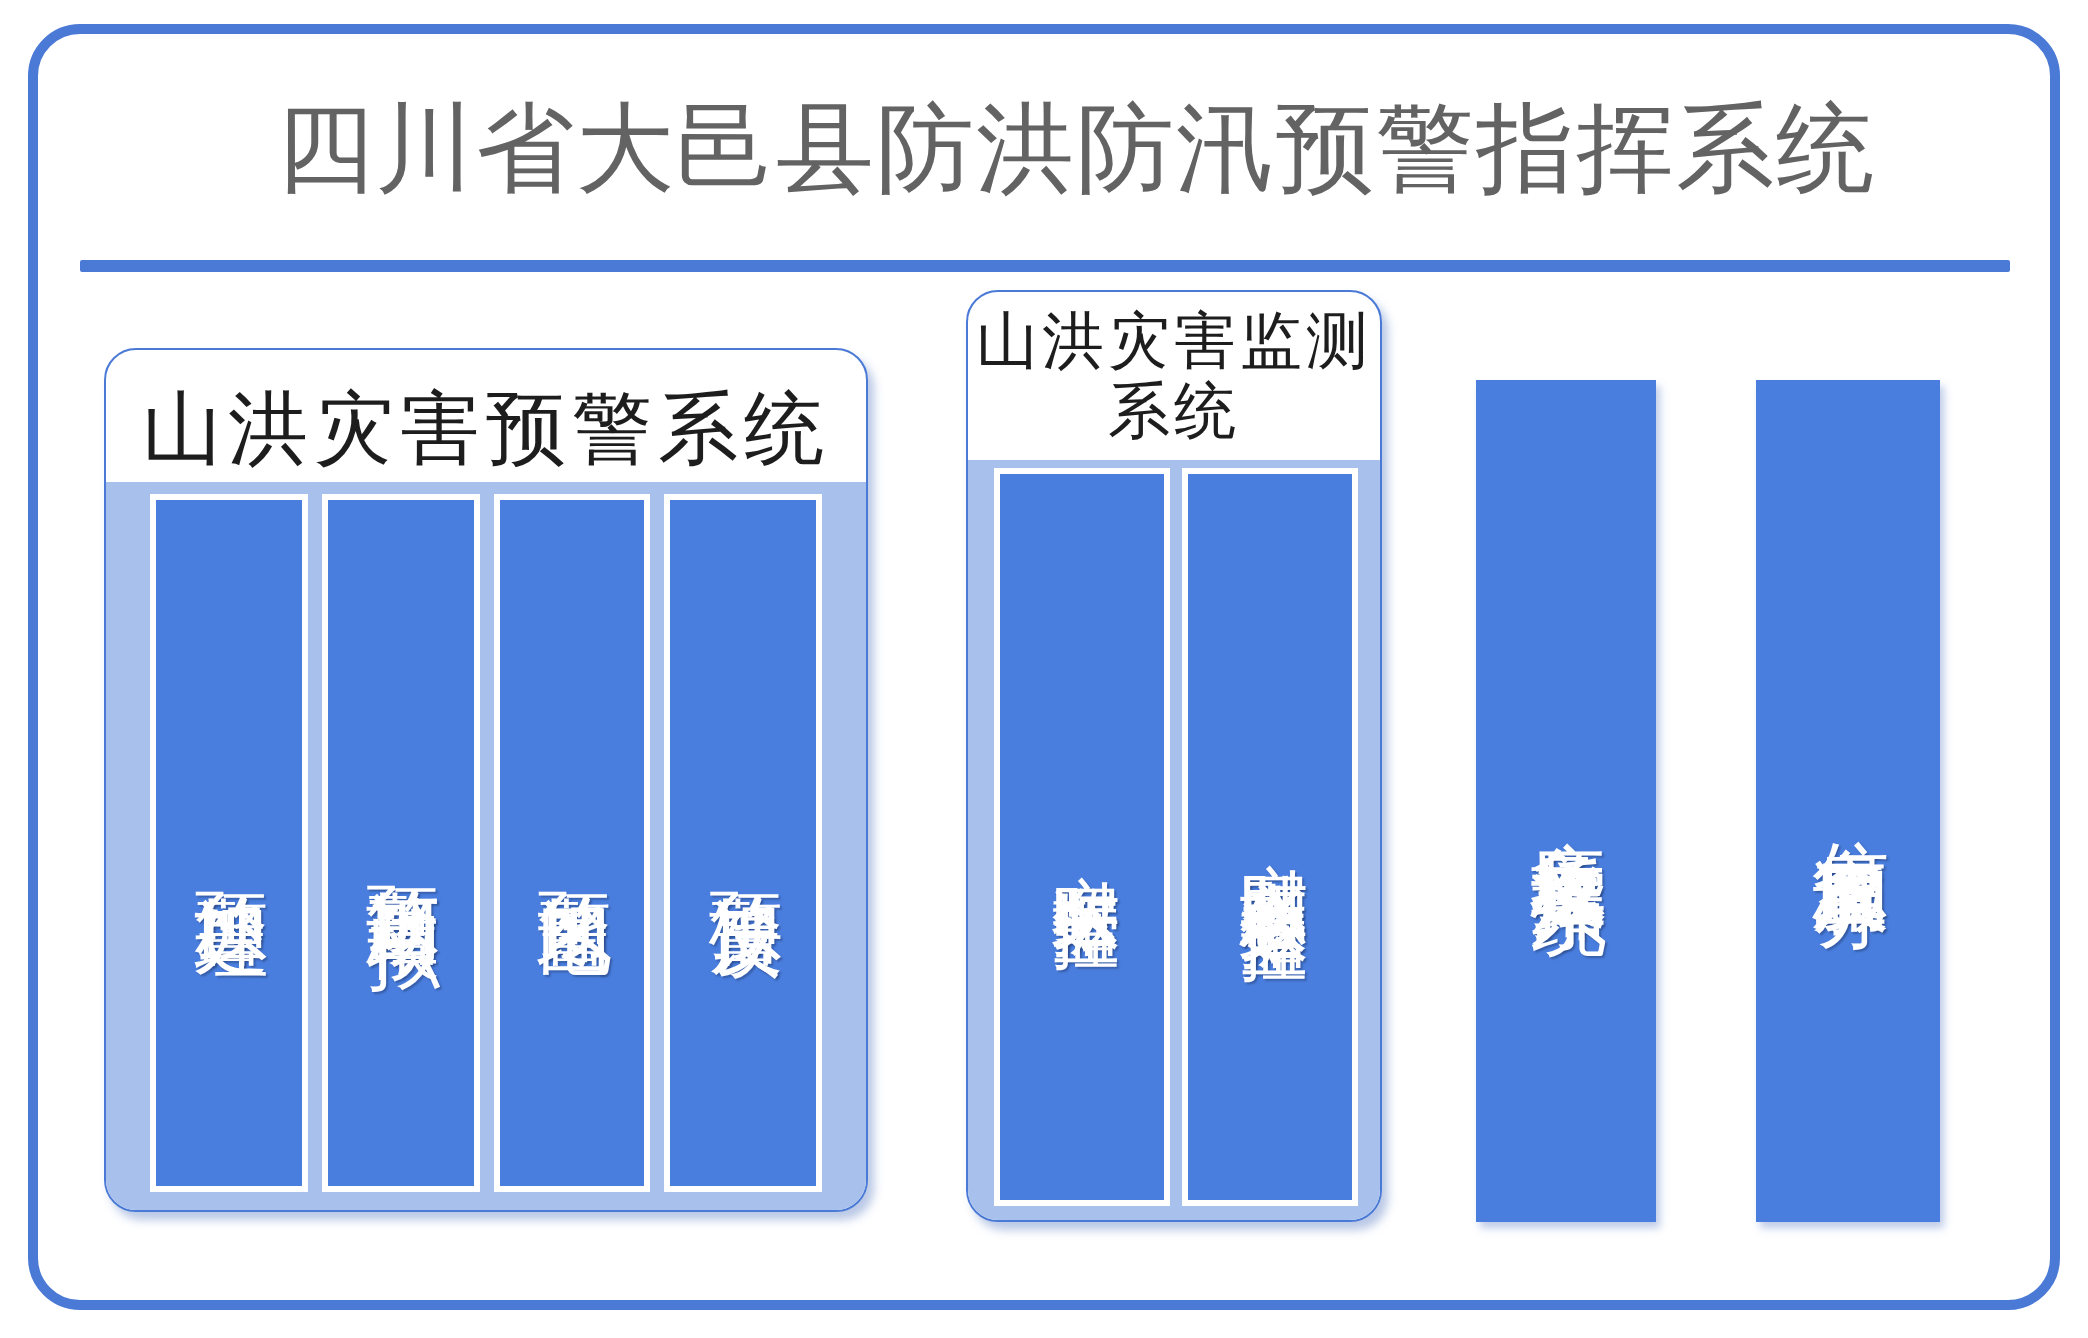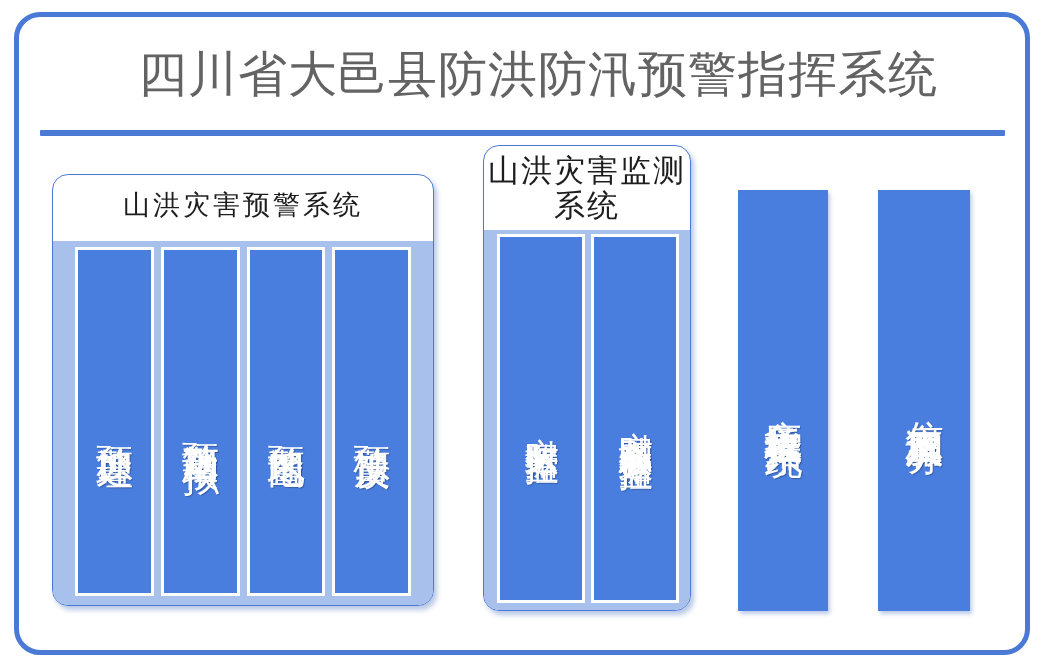--- a/index.html
+++ b/index.html
@@ -112,21 +112,21 @@
 
   
   #group-warning {
     left: 52px;
     top: 174px;
     width: 382px;
     height: 432px;
   }
   #group-warning .group-header {
     top: 12px;
-    font-size: 27px;
+    font-size: 40px;
     letter-spacing: 3px;
   }
   #group-warning .group-body {
     top: 66px;
     padding: 6px 6px 9px 6px;
     box-sizing: border-box;
     gap: 7px;
   }
   #group-warning .pillar {
     flex: 1 1 0;

